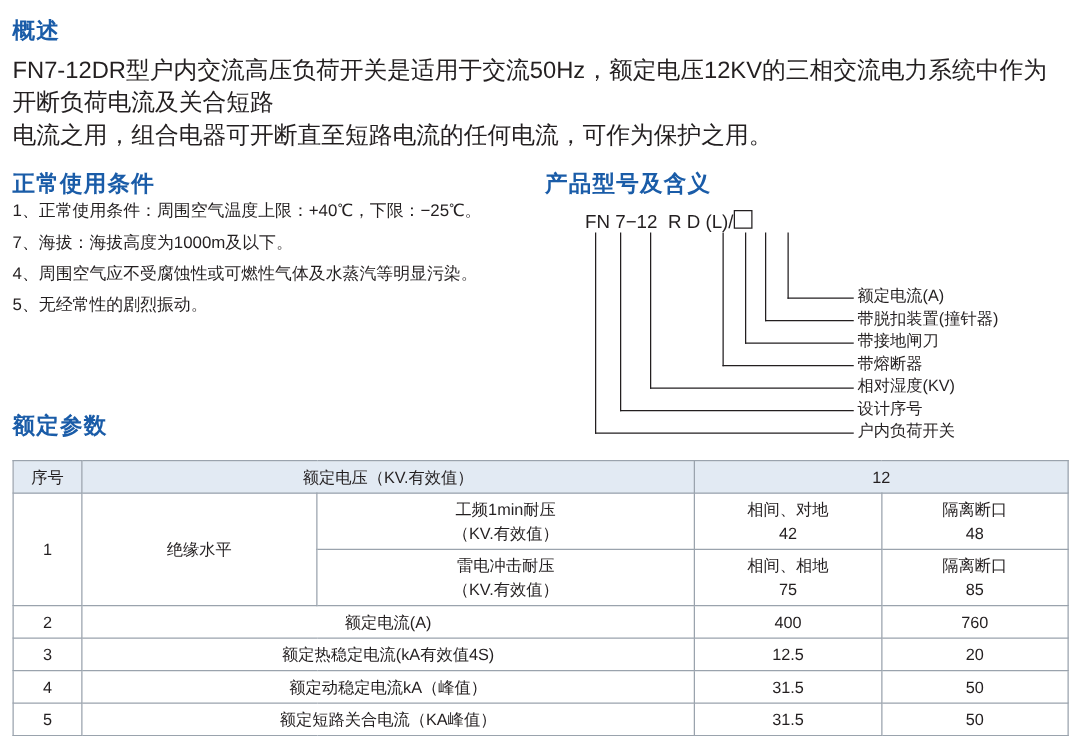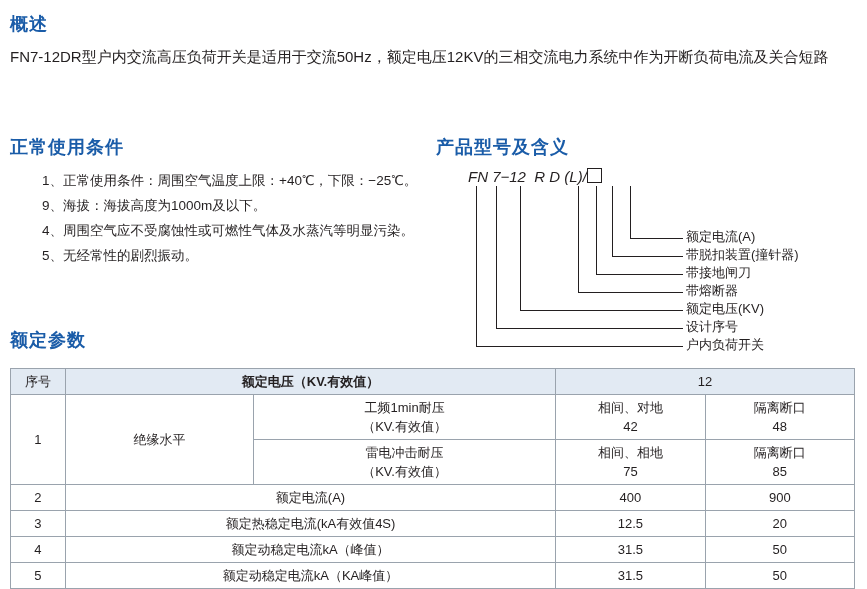--- a/index.html
+++ b/index.html
@@ -20,21 +20,21 @@
     width: 731px;
     height: 589px;
   }
   .sec-title {
     color: #1a5ca8;
     font-size: 18px;
     font-weight: bold;
     letter-spacing: 1px;
   }
   .body-text {
-    font-size: 15px;
+    font-size: 19px;
     line-height: 26px;
     color: #231f20;
   }
 
   
   #overview-title {
     position: absolute;
     left: 10px;
     top: 12px;
   }
@@ -52,23 +52,22 @@
 
   
   #conditions-title {
     position: absolute;
     left: 10px;
     top: 135px;
   }
   #conditions-list {
     position: absolute;
     left: 10px;
-    top: 168px;
+    top: 156px;
     width: 430px;
-    margin-left: 32px;
   }
   #conditions-list div {
     font-size: 13.5px;
     line-height: 25px;
     white-space: nowrap;
   }
 
   
   #model-title {
     position: absolute;
@@ -82,21 +81,20 @@
     width: 415px;
     height: 180px;
   }
   #model-code {
     position: absolute;
     left: 20px;
     top: 2px;
     font-size: 15px;
     letter-spacing: 0px;
     white-space: nowrap;
-    font-style: italic;
   }
   #model-code span { display: inline-block; }
   .code-box {
     display: inline-block;
     width: 13px;
     height: 13px;
     border: 1px solid #231f20;
     vertical-align: -1px;
   }
   .leader {
@@ -138,26 +136,27 @@
   .two-line { line-height: 19px; }
 </style>
 </head>
 <body>
 
 <div class="page">
 
   <div class="sec-title" id="overview-title">概述</div>
   <div class="body-text" id="overview-body">
     <p id="overview-para1">FN7-12DR型户内交流高压负荷开关是适用于交流50Hz，额定电压12KV的三相交流电力系统中作为开断负荷电流及关合短路</p>
+    <p id="overview-para2">电流之用，组合电器可开断直至短路电流的任何电流，可作为保护之用。</p>
   </div>
 
   <div class="sec-title" id="conditions-title">正常使用条件</div>
   <div id="conditions-list">
     <div>1、正常使用条件：周围空气温度上限：+40℃，下限：−25℃。</div>
-    <div>9、海拔：海拔高度为1000m及以下。</div>
+    <div>7、海拔：海拔高度为1000m及以下。</div>
     <div>4、周围空气应不受腐蚀性或可燃性气体及水蒸汽等明显污染。</div>
     <div>5、无经常性的剧烈振动。</div>
   </div>
 
   <div class="sec-title" id="model-title">产品型号及含义</div>
   <div id="model-area">
 
     <div id="model-code">
       <span>FN</span>&nbsp;<span>7</span><span>−</span><span>12</span>&nbsp;&nbsp;<span>R</span>&nbsp;<span>D</span>&nbsp;<span>(L)</span><span>/</span><span class="code-box"></span>
     </div>
@@ -167,32 +166,32 @@
     <div class="leader" style="left:148px; top:20px; width:86px; height:88px;"></div>
     <div class="leader" style="left:130px; top:20px; width:104px; height:106px;"></div>
     <div class="leader" style="left:72px;  top:20px; width:162px; height:124px;"></div>
     <div class="leader" style="left:48px;  top:20px; width:186px; height:142px;"></div>
     <div class="leader" style="left:28px;  top:20px; width:206px; height:160px;"></div>
 
     <div class="leg-label" style="left:238px; top:64px;">额定电流(A)</div>
     <div class="leg-label" style="left:238px; top:82px;">带脱扣装置(撞针器)</div>
     <div class="leg-label" style="left:238px; top:100px;">带接地闸刀</div>
     <div class="leg-label" style="left:238px; top:118px;">带熔断器</div>
-    <div class="leg-label" style="left:238px; top:136px;">额定电压(KV)</div>
+    <div class="leg-label" style="left:238px; top:136px;">相对湿度(KV)</div>
     <div class="leg-label" style="left:238px; top:154px;">设计序号</div>
     <div class="leg-label" style="left:238px; top:172px;">户内负荷开关</div>
   </div>
 
   <div class="sec-title" id="params-title">额定参数</div>
 
   <table id="params-table">
     <tbody>
       <tr>
         <td class="hdr" style="width:48px;">序号</td>
-        <td class="hdr" colspan="2" style="width:500px;font-weight:bold;">额定电压（KV.有效值）</td>
+        <td class="hdr" colspan="2" style="width:500px;">额定电压（KV.有效值）</td>
         <td class="hdr" colspan="2">12</td>
       </tr>
 
       <tr>
         <td rowspan="2">1</td>
         <td rowspan="2" style="width:190px;">绝缘水平</td>
         <td style="width:310px;">
           <div class="two-line">工频1min耐压</div>
           <div class="two-line">（KV.有效值）</div>
         </td>
@@ -218,39 +217,39 @@
         <td>
           <div class="two-line">隔离断口</div>
           <div class="two-line">85</div>
         </td>
       </tr>
 
       <tr>
         <td>2</td>
         <td colspan="2">额定电流(A)</td>
         <td>400</td>
-        <td>900</td>
+        <td>760</td>
       </tr>
 
       <tr>
         <td>3</td>
         <td colspan="2">额定热稳定电流(kA有效值4S)</td>
         <td>12.5</td>
         <td>20</td>
       </tr>
 
       <tr>
         <td>4</td>
         <td colspan="2">额定动稳定电流kA（峰值）</td>
         <td>31.5</td>
         <td>50</td>
       </tr>
 
       <tr>
         <td>5</td>
-        <td colspan="2">额定动稳定电流kA（KA峰值）</td>
+        <td colspan="2">额定短路关合电流（KA峰值）</td>
         <td>31.5</td>
         <td>50</td>
       </tr>
     </tbody>
   </table>
 
 </div>
 
 </body></html>

